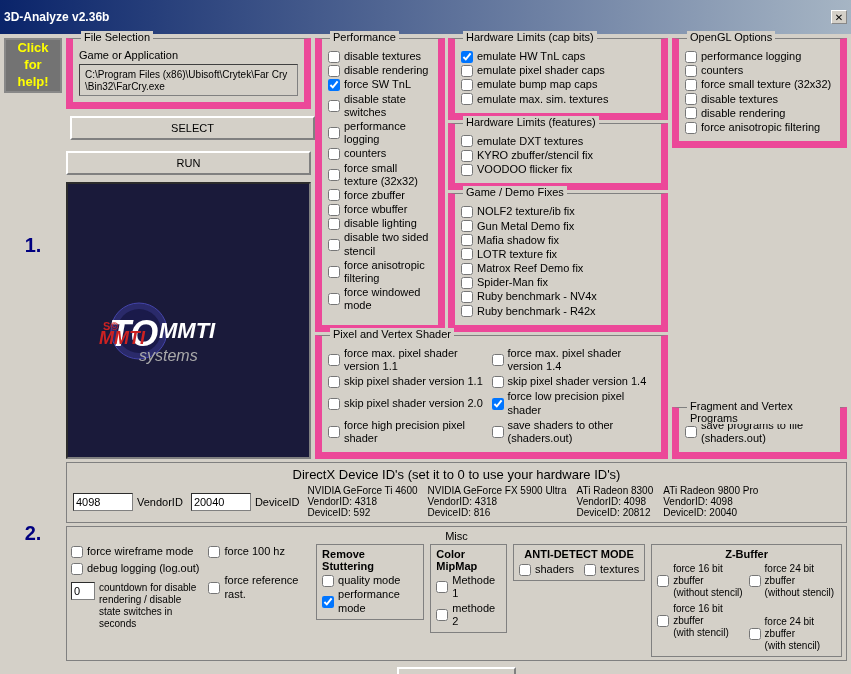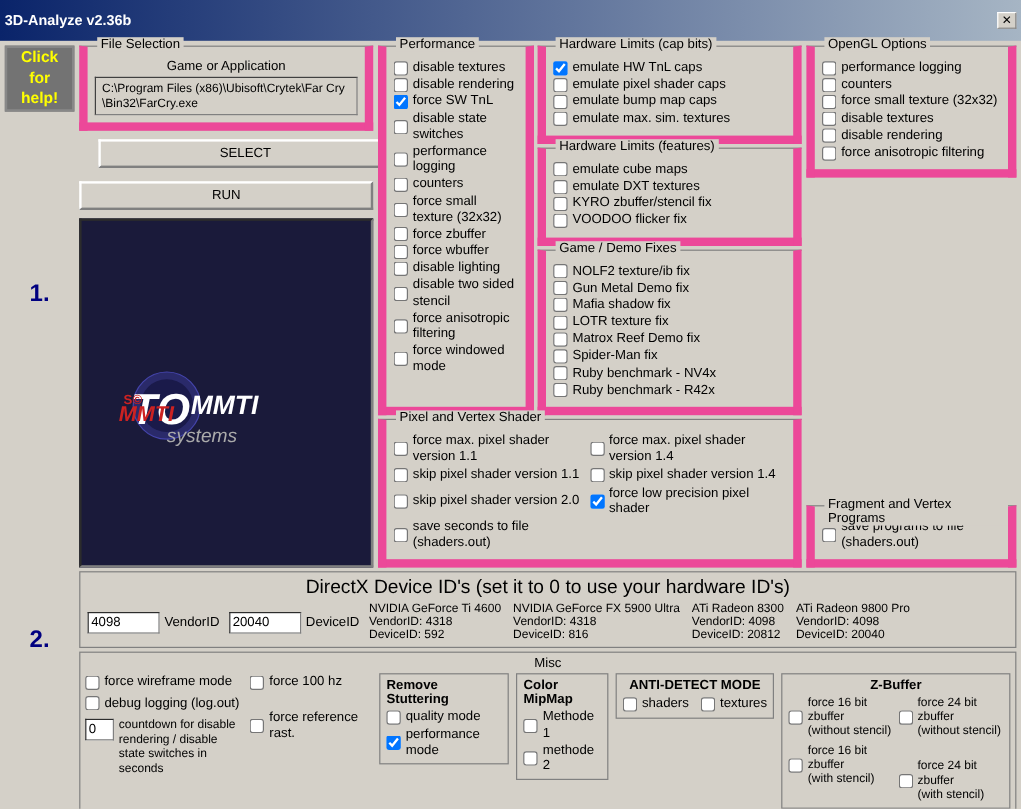--- a/index.html
+++ b/index.html
@@ -73,21 +73,21 @@
     .win-button {
       background: #d4d0c8;
       border: 2px solid;
       border-color: #ffffff #808080 #808080 #ffffff;
       padding: 2px 8px;
       cursor: pointer;
       font-size: 11px;
       font-family: 'MS Sans Serif', Arial, sans-serif;
       text-align: center;
     }
-    .select-btn { width: 100%; margin: 4px 16px; padding: 4px; }
+    .select-btn { width: 100%; margin: 4px 4px; padding: 4px; }
     .run-btn { width: 100%; margin: 4px 0; padding: 4px; }
     .logo-box {
       background: #1a1a3a;
       flex: 1;
       display: flex;
       align-items: center;
       justify-content: center;
       border: 2px inset #808080;
       min-height: 100px;
     }
@@ -157,21 +157,21 @@
   </div>
 
   <div class="full-content">
 
     <div style="display:flex; gap:4px; flex:1;">
 
       <div style="display:flex; flex-direction:column; width:245px; gap:3px; flex-shrink:0;">
 
         <div class="group-box" style="padding-top:10px;">
           <span class="group-box-label">File Selection</span>
-          <div style="font-size:11px; margin-bottom:3px;text-align:center;">Game or Application</div>
+          <div style="font-size:11px; margin-bottom:3px;">Game or Application</div>
           <div class="inset-box">
             <span style="font-size:10px; word-break:break-all;">C:\Program Files (x86)\Ubisoft\Crytek\Far Cry\Bin32\FarCry.exe</span>
           </div>
         </div>
 
         <button class="win-button select-btn">SELECT</button>
 
         <button class="win-button run-btn">RUN</button>
 
         <div class="logo-box" style="flex:1; min-height:80px;">
@@ -274,24 +274,20 @@
                     <label>emulate max. sim. textures</label>
                   </div>
                 </div>
             </div>
 
             <div class="group-box" style="padding-top:10px;">
               <span class="group-box-label">Hardware Limits (features)</span>
               <div id="hw-feat-options">
                   <div class="checkbox-row">
                     <input type="checkbox" style="">
-                    <label>emulate cube maps</label>
-                  </div>
-                  <div class="checkbox-row">
-                    <input type="checkbox" style="">
                     <label>emulate DXT textures</label>
                   </div>
                   <div class="checkbox-row">
                     <input type="checkbox" style="">
                     <label>KYRO zbuffer/stencil fix</label>
                   </div>
                   <div class="checkbox-row">
                     <input type="checkbox" style="">
                     <label>VOODOO flicker fix</label>
                   </div>
@@ -360,21 +356,25 @@
               <div class="checkbox-row">
                 <input type="checkbox" style="">
                 <label>skip pixel shader version 2.0</label>
               </div>
               <div class="checkbox-row">
                 <input type="checkbox" checked="" style="">
                 <label>force low precision pixel shader</label>
               </div>
               <div class="checkbox-row">
                 <input type="checkbox" style="">
-                <label>save seconds to file (shaders.out)</label>
+                <label>force high precision pixel shader</label>
+              </div>
+              <div class="checkbox-row">
+                <input type="checkbox" style="">
+                <label>save shaders to other (shaders.out)</label>
               </div>
             </div>
         </div>
       </div>
 
       <div style="display:flex; flex-direction:column; width:175px; gap:3px; flex-shrink:0;">
 
         <div class="group-box" style="padding-top:10px;">
           <span class="group-box-label">OpenGL Options</span>
           <div id="opengl-options">
@@ -412,21 +412,21 @@
               <div class="checkbox-row">
                 <input type="checkbox" style="">
                 <label>save programs to file (shaders.out)</label>
               </div>
             </div>
         </div>
       </div>
     </div>
 
     <div style="border:1px solid #808080; padding:4px 6px; background:#d4d0c8;">
-      <div style="font-size:16px; margin-bottom:3px; text-align:center;">DirectX Device ID's (set it to 0 to use your hardware ID's)</div>
+      <div style="font-size:13px; margin-bottom:3px; text-align:center;">DirectX Device ID's (set it to 0 to use your hardware ID's)</div>
       <div style="display:flex; align-items:center; gap:8px;">
 
         <div style="display:flex; align-items:center; gap:4px;">
           <input type="text" class="vendor-input" value="4098" style="">
           <span style="font-size:11px;text-align:right;">VendorID</span>
         </div>
         <div style="display:flex; align-items:center; gap:4px;">
           <input type="text" class="vendor-input" value="20040" style="">
           <span style="font-size:11px;">DeviceID</span>
         </div>

